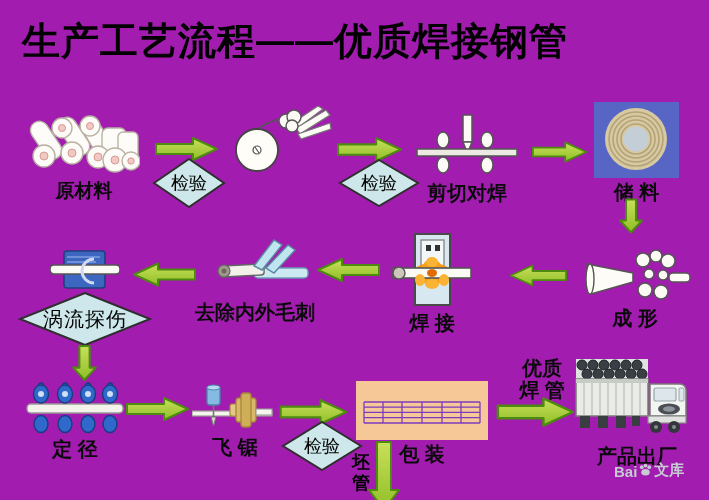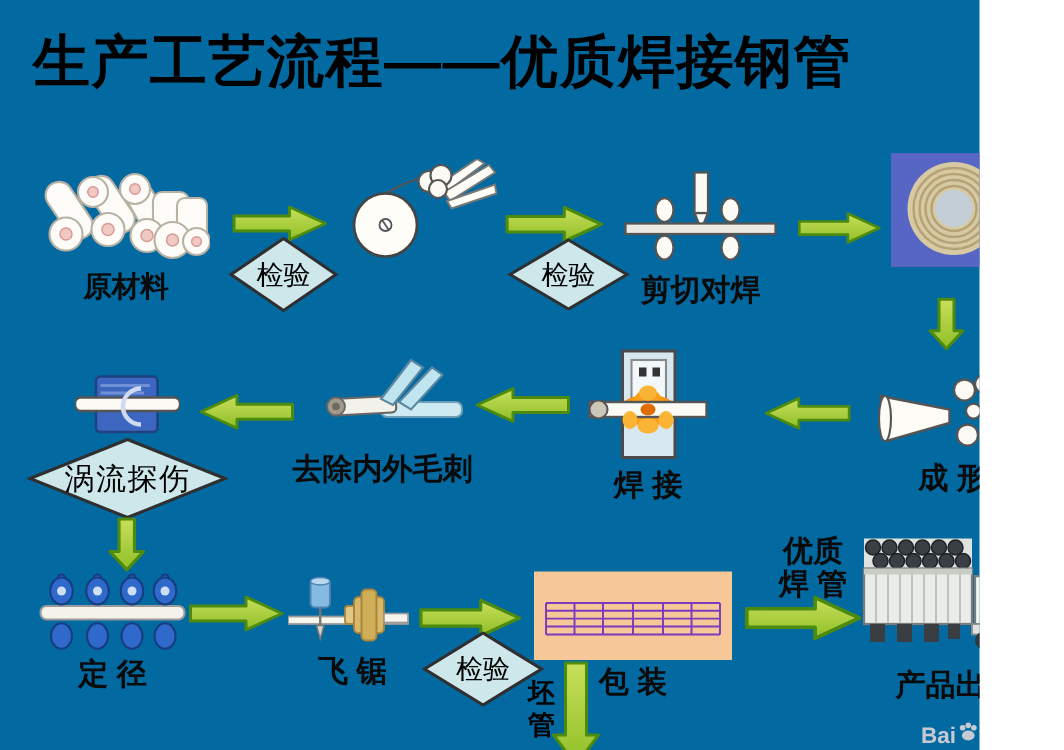--- a/index.html
+++ b/index.html
@@ -1,17 +1,17 @@
 <!DOCTYPE html>
 <html style="--text: #0a0a0a; --arrow-fill-light: #c9df5a; --arrow-fill: #8fbf27; --arrow-stroke: #4c8a10; --diamond-fill: #cde7ea; --diamond-stroke: #2f2f2f; --packaging-bg: #f6c897; --packaging-grid: #7b3bbf; --storage-bg: #5766c4; --watermark: #c6cad2;"><head>
 <meta charset="utf-8">
 <style>
   html,body{margin:0;padding:0;background:#ffffff;}
   .canvas{
-    position:relative;width:653px;height:500px;background:#0369a1;overflow:hidden;
+    position:relative;width:709px;height:500px;background:#a21caf;overflow:hidden;
     font-family:"Liberation Sans","DejaVu Sans",sans-serif;color:var(--text,#0a0a0a);
   }
   .title{
     position:absolute;left:22px;top:16px;font-size:38px;font-weight:bold;
     letter-spacing:1px;white-space:nowrap;color:#000;
   }
   .node-img{position:absolute;}
   .node-img svg{display:block;width:100%;height:100%;}
   .arrow{position:absolute;}
   .arrow svg{display:block;width:100%;height:100%;overflow:visible;}
@@ -162,20 +162,21 @@
       <circle cx="42" cy="37" r="31" fill="#d7c9a2"></circle>
       <g fill="none" stroke="#b5a377" stroke-width="1.6">
         <circle cx="42" cy="37" r="27"></circle>
           <circle cx="42" cy="37" r="23"></circle>
         <circle cx="42" cy="37" r="19"></circle>
           <circle cx="42" cy="37" r="15"></circle>
       </g>
       <circle cx="42" cy="37" r="12.5" fill="#c3ced6"></circle>
     </svg>
   </div>
+  <div class="lbl" style="left:594px;top:179px;width:85px">储 料</div>
 
   <div class="arrow" style="left:618px;top:198px;width:26px;height:37px">
     <svg viewBox="0 0 26 36">
         <polygon points="8,1 18,1 18,22 24,22 13,34 2,22 8,22" fill="url(#agrad)" stroke="var(--arrow-stroke,#4c8a10)" stroke-width="2" stroke-linejoin="round"></polygon>
       </svg>
   </div>
 
   <div class="node-img" style="left:583px;top:248px;width:108px;height:58px">
     <svg viewBox="0 0 108 58">
       <polygon points="4,16 50,25 50,34 8,46" fill="#fdfcf6" stroke="#555" stroke-width="1.6"></polygon>

